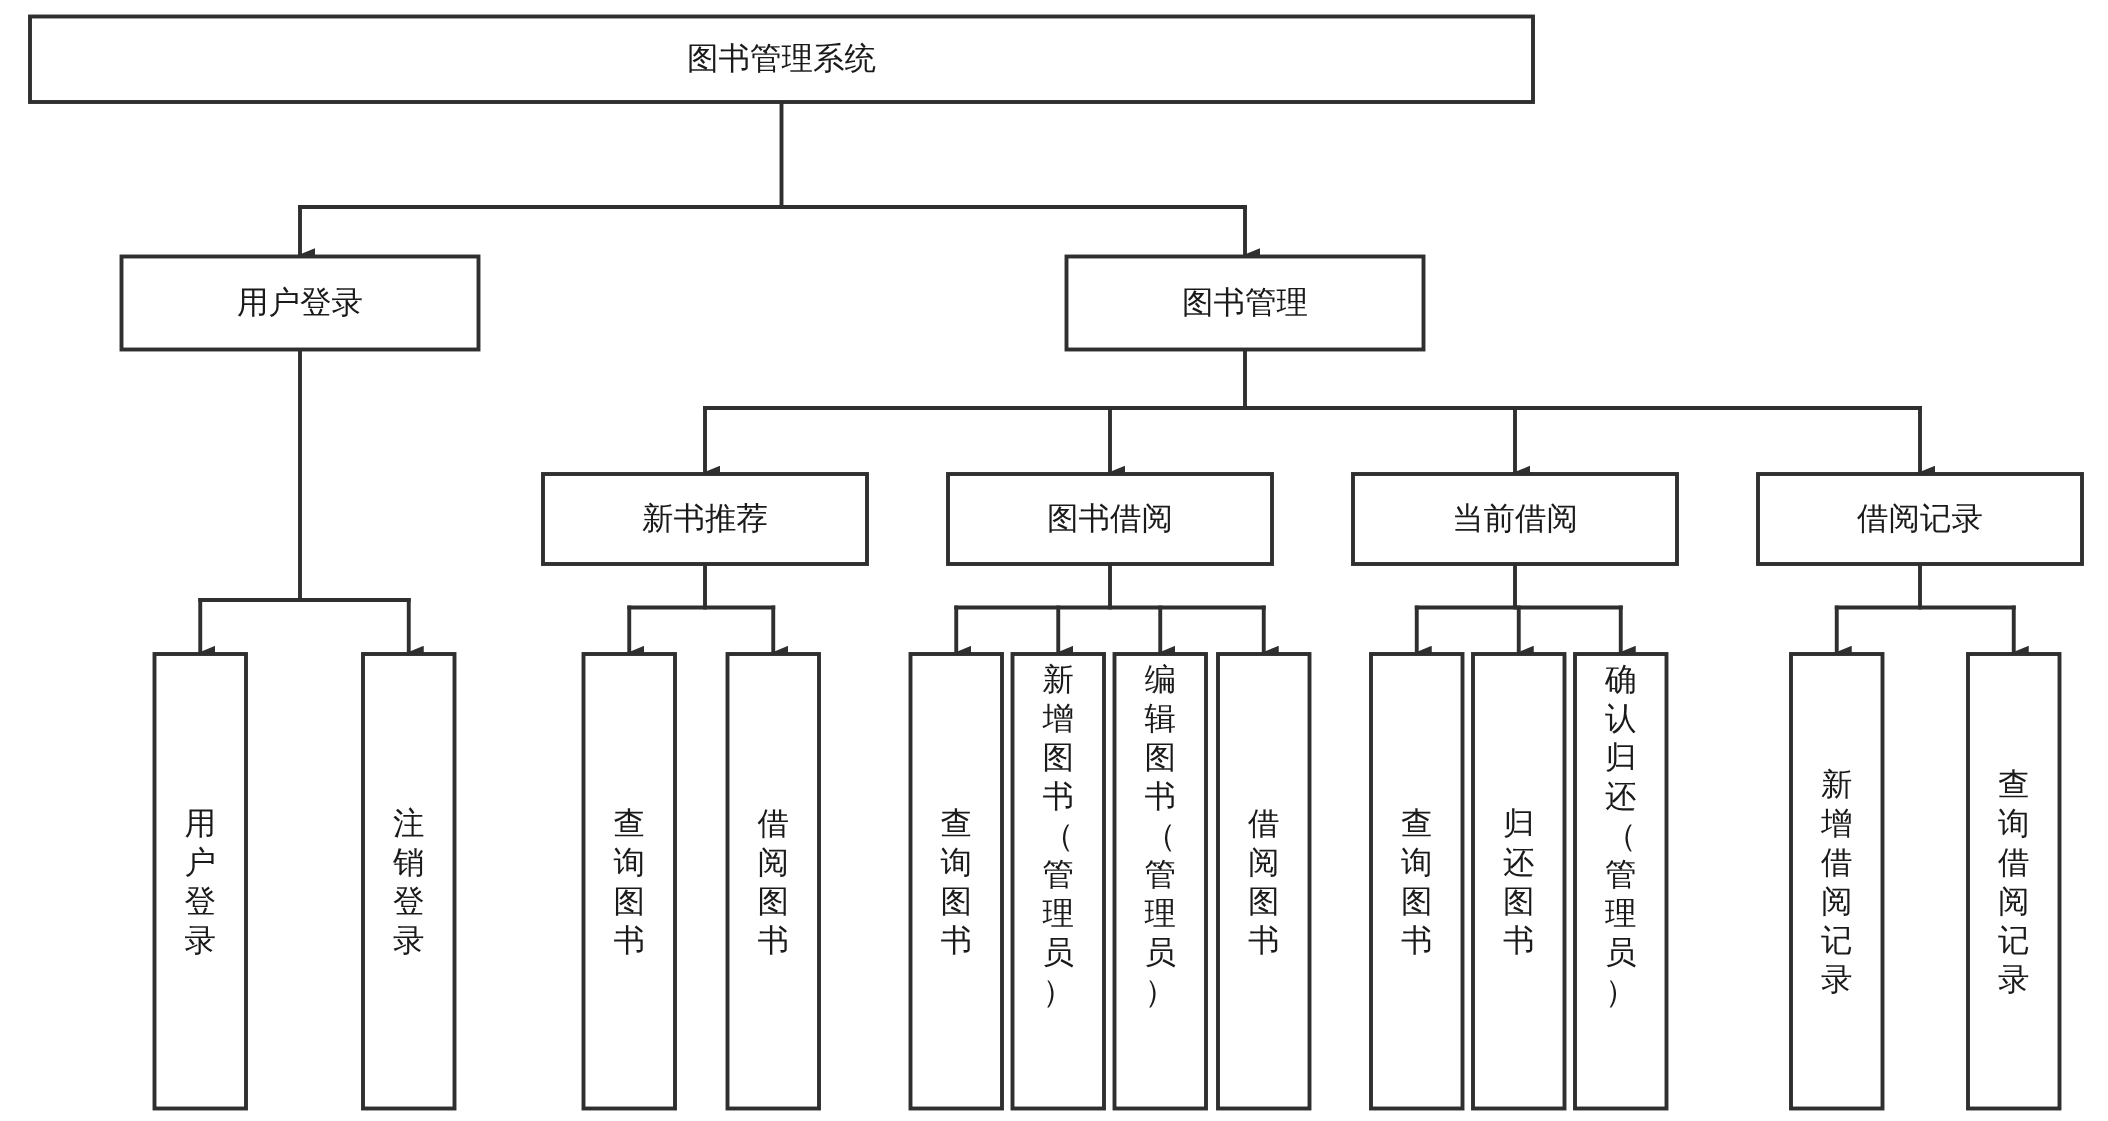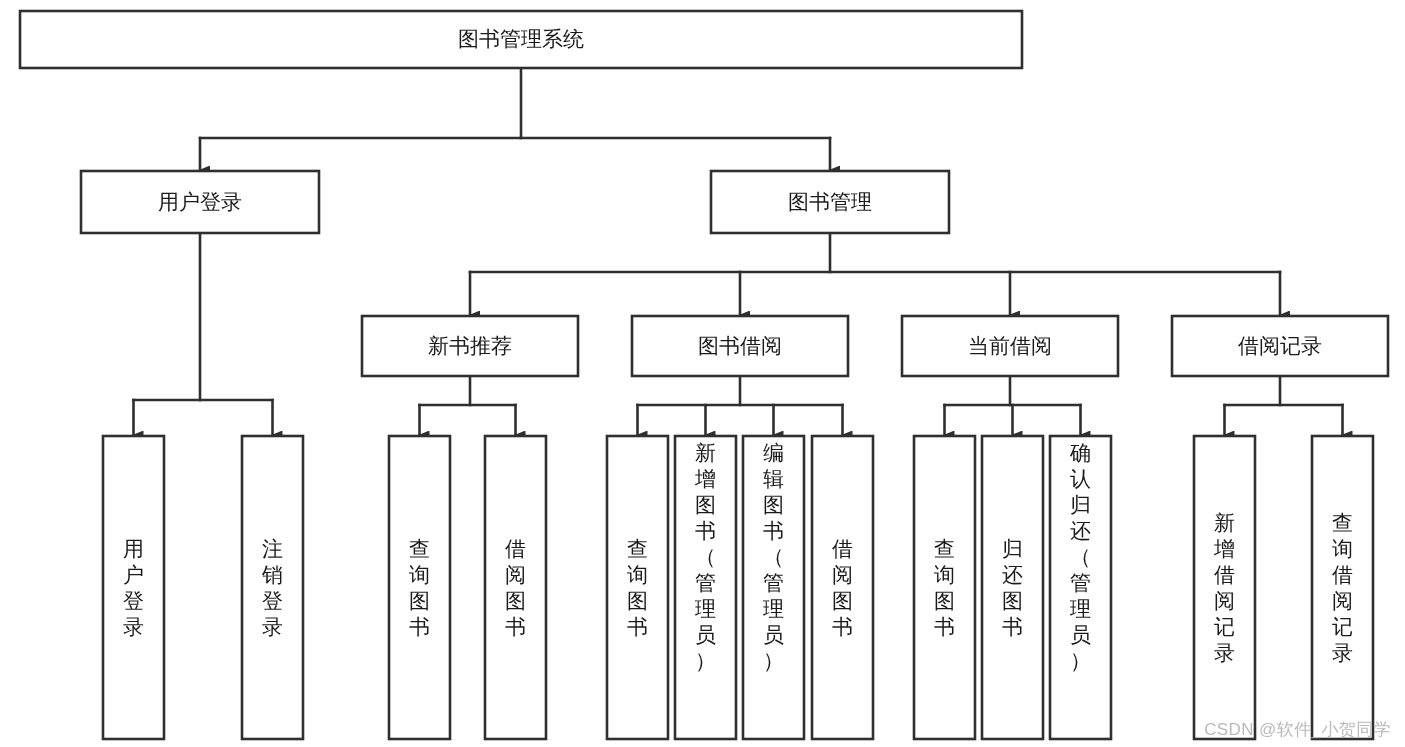--- a/index.html
+++ b/index.html
@@ -183,14 +183,13 @@
         <g>
           <rect class="node-box" x="1194" y="436" width="61" height="303"></rect>
           <text class="node-label-vert" x="1224.5" y="529.78"><tspan x="1224.5" dy="0">新</tspan><tspan x="1224.5" dy="26">增</tspan><tspan x="1224.5" dy="26">借</tspan><tspan x="1224.5" dy="26">阅</tspan><tspan x="1224.5" dy="26">记</tspan><tspan x="1224.5" dy="26">录</tspan></text>
         </g>
         <g>
           <rect class="node-box" x="1312" y="436" width="61" height="303"></rect>
           <text class="node-label-vert" x="1342.5" y="529.78"><tspan x="1342.5" dy="0">查</tspan><tspan x="1342.5" dy="26">询</tspan><tspan x="1342.5" dy="26">借</tspan><tspan x="1342.5" dy="26">阅</tspan><tspan x="1342.5" dy="26">记</tspan><tspan x="1342.5" dy="26">录</tspan></text>
         </g>
       </g>
   </svg>
-  <div class="watermark-text">CSDN @软件_小贺同学</div>
 </div>
 
 </body></html>

